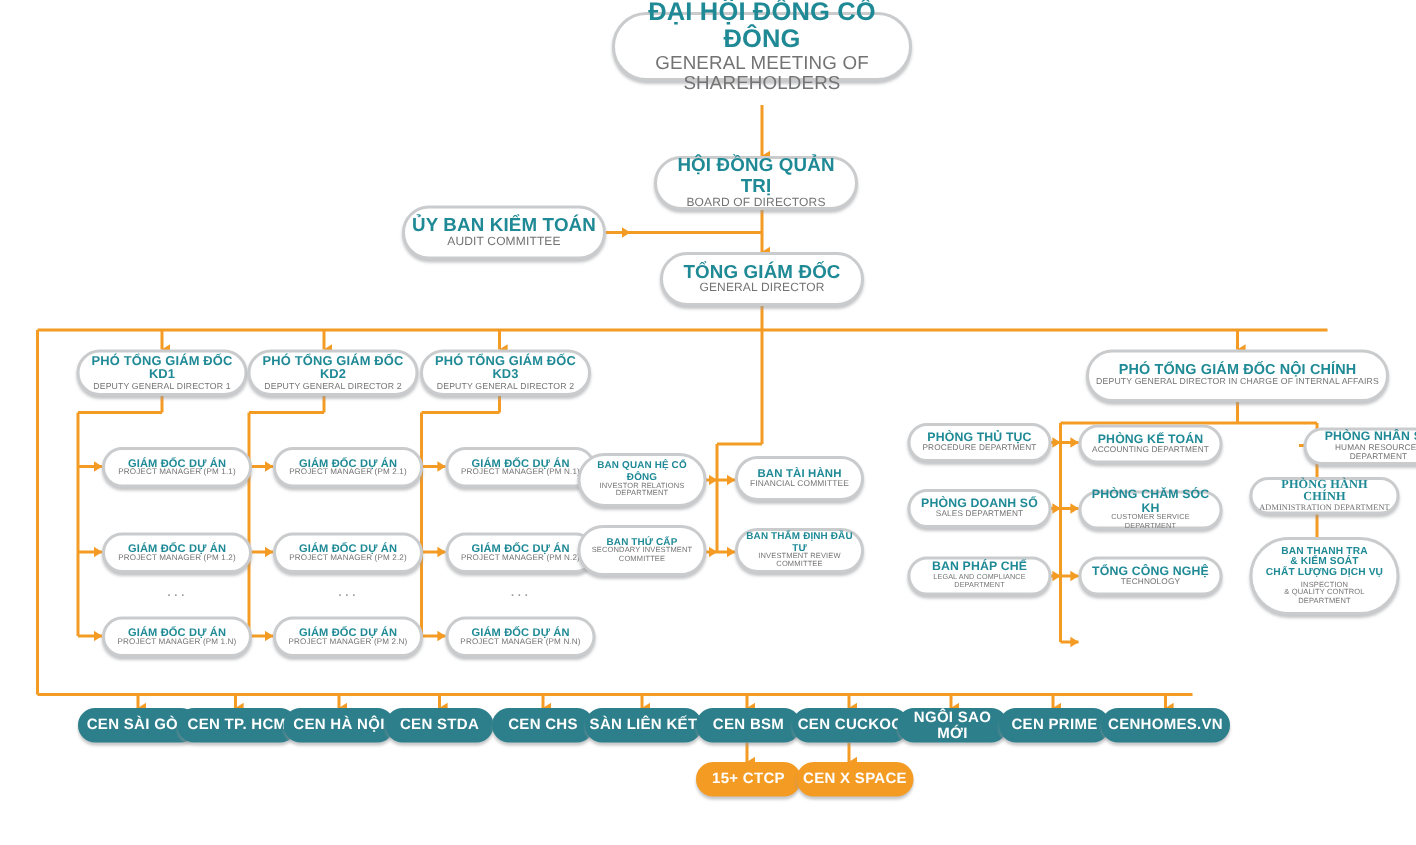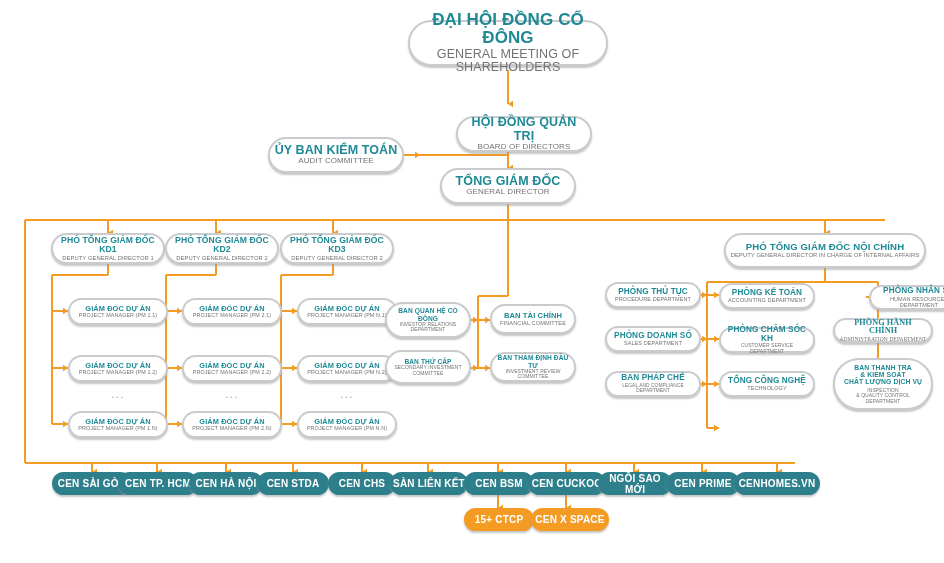--- a/index.html
+++ b/index.html
@@ -150,26 +150,26 @@
       <line x1="566" y1="463" x2="566" y2="472" marker-end="url(#arrDown)"></line>
       <line x1="634" y1="463" x2="634" y2="472" marker-end="url(#arrDown)"></line>
       <line x1="702" y1="463" x2="702" y2="472" marker-end="url(#arrDown)"></line>
       <line x1="777" y1="463" x2="777" y2="472" marker-end="url(#arrDown)"></line>
 
       <line x1="498" y1="495" x2="498" y2="508" marker-end="url(#arrDown)"></line>
       <line x1="566" y1="495" x2="566" y2="508" marker-end="url(#arrDown)"></line>
     </g>
   </svg>
 
-  <div class="node n-gms" style="left:408px;top:20px;width:200px;height:46px;">
+  <div class="node n-gms" style="left:408px;top:8px;width:200px;height:46px;">
     <div class="vn">ĐẠI HỘI ĐỒNG CỔ ĐÔNG</div>
     <div class="en">GENERAL MEETING OF SHAREHOLDERS</div>
   </div>
 
-  <div class="node n-l2" style="left:456px;top:104px;width:136px;height:36px;margin-top:12px;">
+  <div class="node n-l2" style="left:436px;top:104px;width:136px;height:36px;">
     <div class="vn">HỘI ĐỒNG QUẢN TRỊ</div>
     <div class="en">BOARD OF DIRECTORS</div>
   </div>
 
   <div class="node n-l2" style="left:268px;top:137px;width:136px;height:36px;">
     <div class="vn">ỦY BAN KIỂM TOÁN</div>
     <div class="en">AUDIT COMMITTEE</div>
   </div>
 
   <div class="node n-l2" style="left:440px;top:168px;width:136px;height:36px;text-align:right;">
@@ -237,21 +237,21 @@
   <div class="node n-pm" style="left:297px;top:411px;width:100px;height:27px;">
     <div class="vn">GIÁM ĐỐC DỰ ÁN</div>
     <div class="en">PROJECT  MANAGER (PM N.N)</div>
   </div>
 
   <div class="node n-cm" style="left:385px;top:302px;width:86px;height:36px;">
     <div class="vn">BAN QUAN HỆ CỔ ĐÔNG</div>
     <div class="en">INVESTOR  RELATIONS DEPARTMENT</div>
   </div>
   <div class="node n-cm" style="left:490px;top:304px;width:86px;height:30px;">
-    <div class="vn" style="font-size:7.6px;">BAN TÀI CHÍNH</div>
+    <div class="vn" style="font-size:7.6px;">BAN TÀI HÀNH</div>
     <div class="en" style="font-size:5.6px;">FINANCIAL COMMITTEE</div>
   </div>
   <div class="node n-cm" style="left:385px;top:350px;width:86px;height:34px;">
     <div class="vn">BAN THỨ CẤP</div>
     <div class="en">SECONDARY INVESTMENT COMMITTEE</div>
   </div>
   <div class="node n-cm" style="left:490px;top:352px;width:86px;height:30px;">
     <div class="vn">BAN THẨM ĐỊNH ĐẦU TƯ</div>
     <div class="en">INVESTMENT REVIEW COMMITTEE</div>
   </div>

